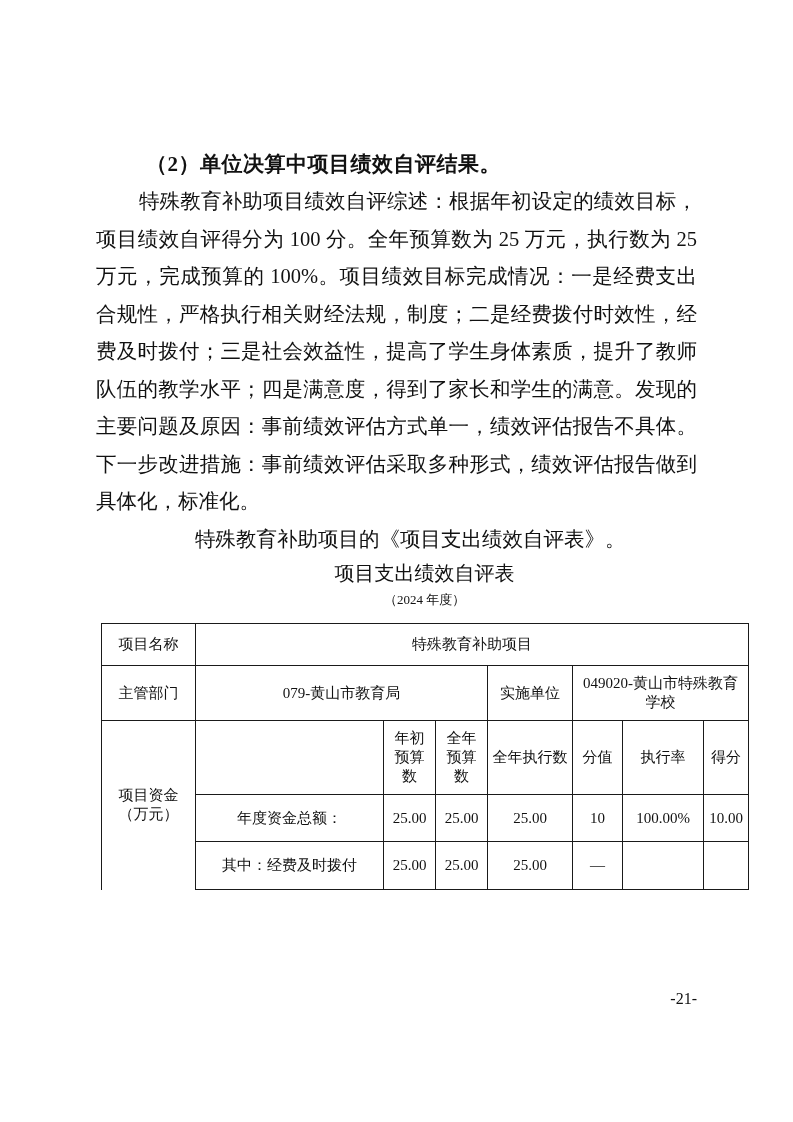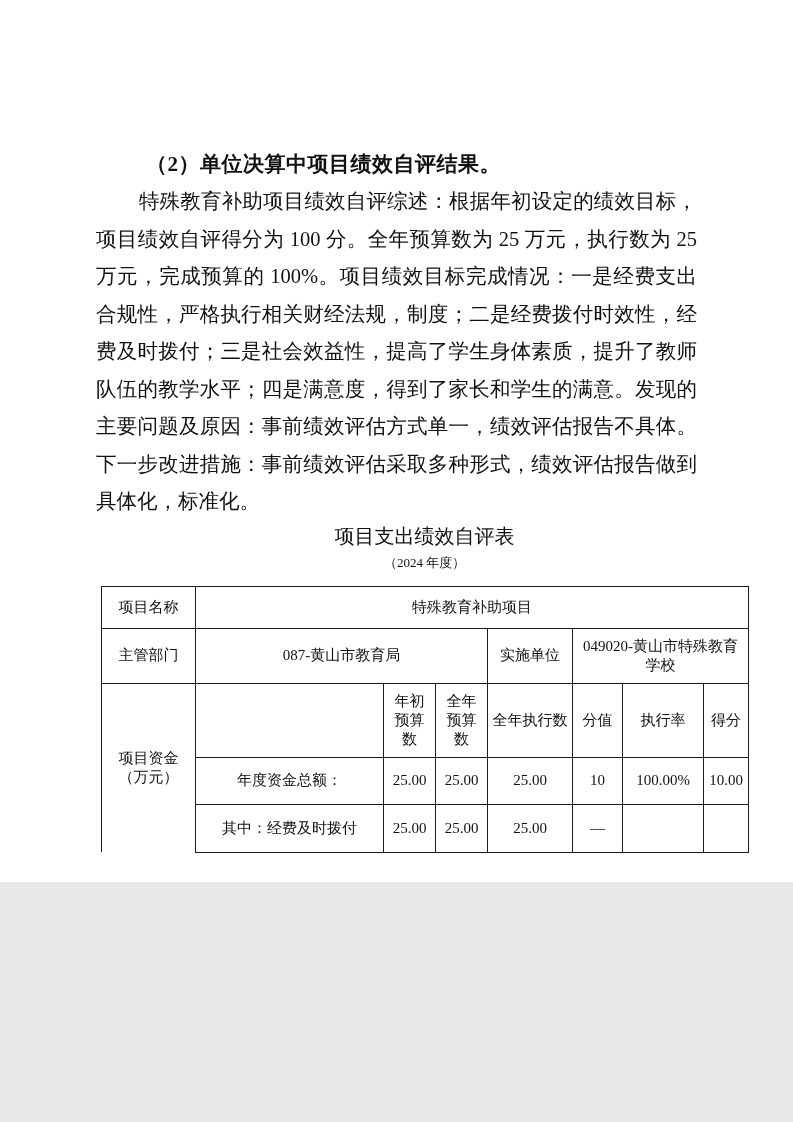--- a/index.html
+++ b/index.html
@@ -1,20 +1,20 @@
 <!DOCTYPE html>
 <html><head>
 <meta charset="utf-8">
 <style>
   * { margin: 0; padding: 0; box-sizing: border-box; }
   html, body { background: #e8e8e8; }
   .page {
     position: relative;
     width: 793px;
-    height: 882px;
+    height: 1122px;
     margin: 0 auto;
     background: #ffffff;
     font-family: "Liberation Serif", "DejaVu Serif", serif;
     color: #111111;
     overflow: hidden;
   }
   .content {
     position: absolute;
     left: 96px;
     top: 145px;
@@ -93,20 +93,21 @@
 
 <div class="page">
 
   <div class="content">
 
     <div class="heading">（2）单位决算中项目绩效自评结果。</div>
 
 
     <p class="para">特殊教育补助项目绩效自评综述：根据年初设定的绩效目标，项目绩效自评得分为 100 分。全年预算数为 25 万元，执行数为 25 万元，完成预算的 100%。项目绩效目标完成情况：一是经费支出合规性，严格执行相关财经法规，制度；二是经费拨付时效性，经费及时拨付；三是社会效益性，提高了学生身体素质，提升了教师队伍的教学水平；四是满意度，得到了家长和学生的满意。发现的主要问题及原因：事前绩效评估方式单一，绩效评估报告不具体。下一步改进措施：事前绩效评估采取多种形式，绩效评估报告做到具体化，标准化。</p>
 
+    <p class="para-deep-indent">特殊教育补助项目的《项目支出绩效自评表》。</p>
 
     <div class="table-block">
 
       <div class="table-title">项目支出绩效自评表</div>
 
       <div class="table-subtitle">（2024 年度）</div>
 
       <table class="selfeval">
         <colgroup>
           <col style="width:94px">
@@ -118,21 +119,21 @@
           <col style="width:81px">
           <col style="width:45px">
         </colgroup>
         <tbody>
           <tr class="r1">
             <td>项目名称</td>
             <td colspan="7">特殊教育补助项目</td>
           </tr>
           <tr class="r2">
             <td>主管部门</td>
-            <td colspan="3">087-黄山市教育局</td>
+            <td colspan="3">079-黄山市教育局</td>
             <td>实施单位</td>
             <td colspan="3">049020-黄山市特殊教育学校</td>
           </tr>
           <tr class="r3">
             <td rowspan="3" class="funds-cell">项目资金
 （万元）</td>
             <td></td>
             <td>年初预算数</td>
             <td>全年预算数</td>
             <td>全年执行数</td>

